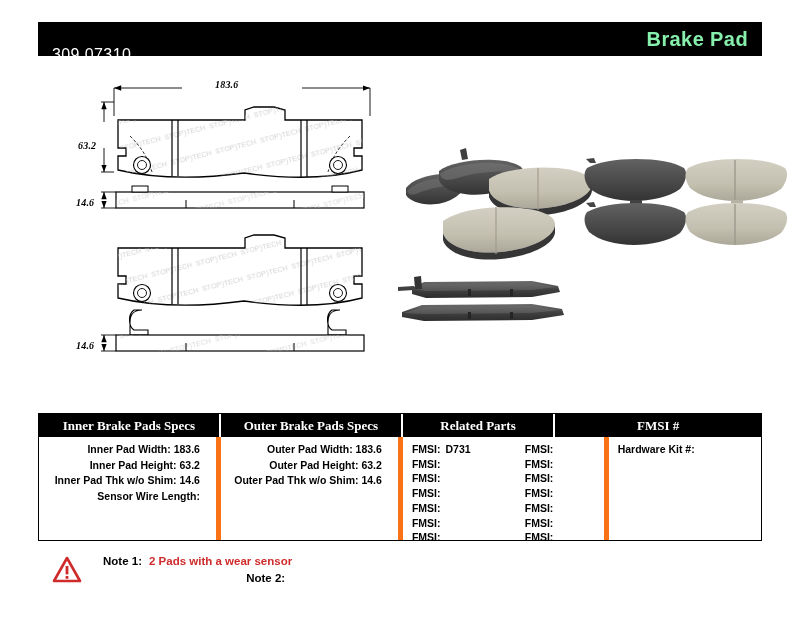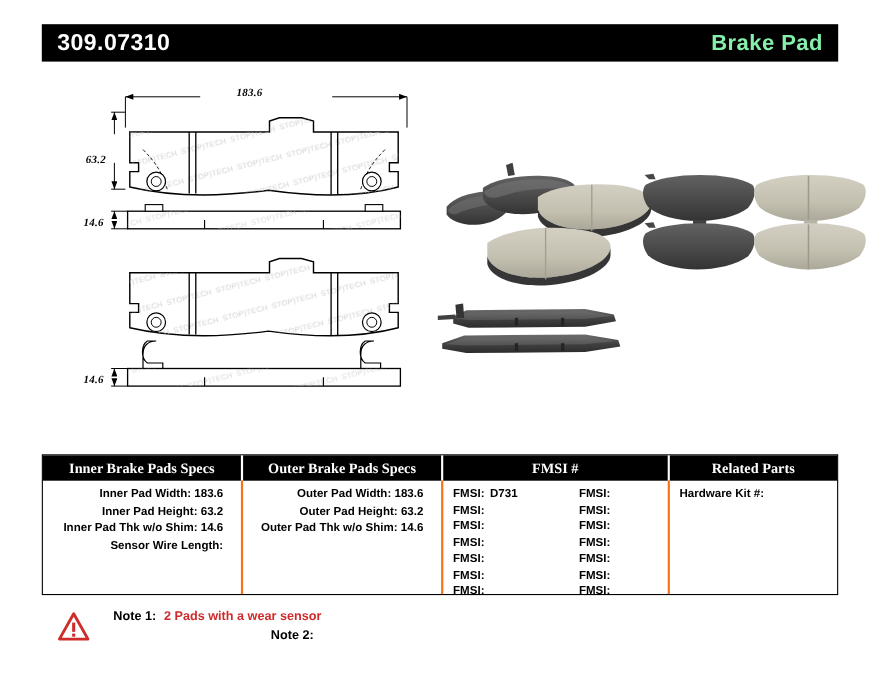--- a/index.html
+++ b/index.html
@@ -12,22 +12,22 @@
     overflow:hidden;
   }
   .sheet{position:absolute;left:0;top:0;width:800px;height:619px;}
 
   
   .header-bar{
     position:absolute;left:38px;top:22px;width:724px;height:34px;
     background:#000000;
   }
   .header-part{
-    position:absolute;left:14px;top:5px;
-    color:#ffffff;font-size:21px;font-weight:bold;letter-spacing:.4px;
+    position:absolute;left:14px;top:21px;
+    color:#ffffff;font-size:16px;font-weight:normal;letter-spacing:.4px;
     line-height:24px;
   }
   .header-type{
     position:absolute;right:14px;top:5px;
     color:#86efac;font-size:20px;font-weight:bold;letter-spacing:.4px;
     line-height:24px;
   }
 
   
   .drawings{position:absolute;left:2px;top:60px;width:800px;height:340px;}
@@ -46,21 +46,21 @@
   .thead .th{
     background:#000;color:#fff;
     font-size:13px;font-weight:bold;
     display:flex;align-items:center;justify-content:center;
     box-sizing:border-box;
     border-right:2px solid #ffffff;
     font-family:Liberation Serif, serif;
   }
   .thead .th:last-child{border-right:none;}
   .tbody{display:flex;height:103px;}
-  .tcol{box-sizing:border-box;border-right:2px solid #f97316;height:100%;padding-top:5px;}
+  .tcol{box-sizing:border-box;border-right:5px solid #f97316;height:100%;padding-top:5px;}
   .tcol:last-child{border-right:none;}
 
   .col-inner{width:25.2%;}
   .col-outer{width:25.2%;}
   .col-fmsi{width:28.5%;}
   .col-related{width:21.1%;}
 
   .spec-line{
     font-size:10.5px;font-weight:bold;line-height:15.5px;
     text-align:right;padding-right:16px;white-space:nowrap;
@@ -292,22 +292,22 @@
     <div class="dim-label" style="left:213px;top:19px;">183.6</div>
     <div class="dim-label" style="left:76px;top:80px;">63.2</div>
     <div class="dim-label" style="left:74px;top:137px;">14.6</div>
     <div class="dim-label" style="left:74px;top:280px;">14.6</div>
   </div>
 
   <div class="spec-table">
     <div class="thead">
       <div class="th col-inner">Inner Brake Pads Specs</div>
       <div class="th col-outer">Outer Brake Pads Specs</div>
+      <div class="th col-related">Related Parts</div>
       <div class="th col-fmsi">FMSI #</div>
-      <div class="th col-related">Related Parts</div>
     </div>
     <div class="tbody">
 
       <div class="tcol col-inner">
         <div class="spec-line">Inner Pad Width: 183.6</div>
         <div class="spec-line">Inner Pad Height: 63.2</div>
         <div class="spec-line">Inner Pad Thk w/o Shim: 14.6</div>
         <div class="spec-line">Sensor Wire Length:</div>
       </div>
 

